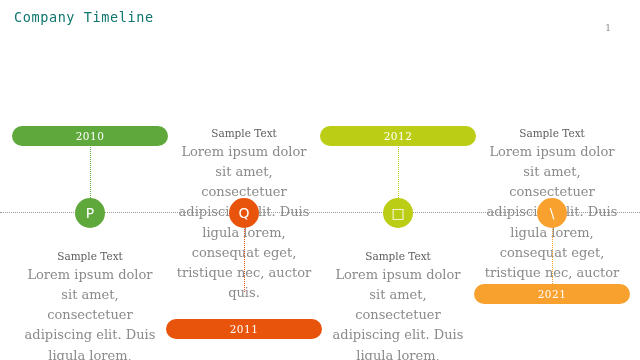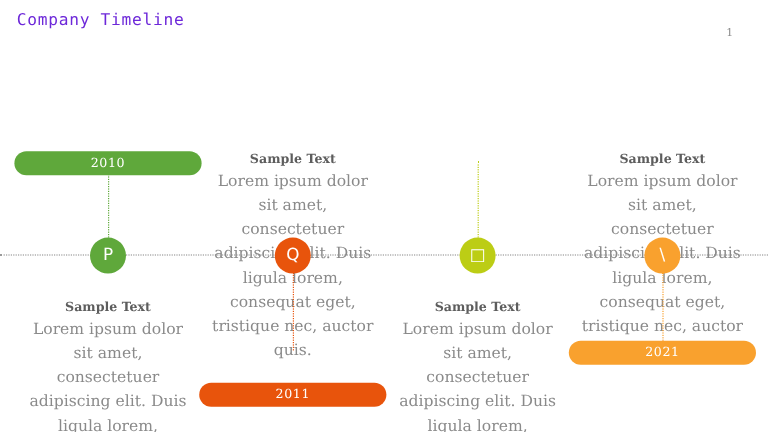--- a/index.html
+++ b/index.html
@@ -20,21 +20,21 @@
   }
 
   
   .page-title {
     position: absolute;
     left: 14px;
     top: 9px;
     font-family: "DejaVu Sans Mono", "Liberation Mono", monospace;
     font-size: 13.5px;
     letter-spacing: 0.6px;
-    color: #6d28d9;
+    color: #0f766e;
     white-space: nowrap;
   }
   .page-number {
     position: absolute;
     right: 29px;
     top: 23px;
     font-family: "DejaVu Serif", "Liberation Serif", serif;
     font-size: 9px;
     color: #8a8a8a;
   }
@@ -113,21 +113,21 @@
     left: 0;
     width: 160px;
     text-align: center;
     color: #7b7b7b;
   }
   .textblock.top    { top: 127px; }
   .textblock.bottom { top: 250px; }
   .tb-title {
     font-family: "DejaVu Serif", "Liberation Serif", serif;
     font-size: 10.5px;
-    font-weight: bold;
+    font-weight: normal;
     color: #5d5d5d;
     margin-bottom: 3px;
   }
   .tb-body {
     font-family: "DejaVu Serif", "Liberation Serif", serif;
     font-size: 13px;
     line-height: 1.55;
     color: #8a8a8a;
     padding: 0 8px;
   }
@@ -164,20 +164,21 @@
     <div class="circle" style="background: rgb(232, 84, 12);">
       <span>Q</span>
     </div>
     <div class="connector down" style="color: rgb(232, 84, 12);">
         <i></i>
       </div>
     <div class="pill bottom" style="background: rgb(232, 84, 12); margin-top: 35px;">2011</div>
   </div>
 
   <div class="node node-3">
+    <div class="pill top" style="background: rgb(188, 205, 21);">2012</div>
     <div class="connector up" style="color: rgb(188, 205, 21);">
         <i></i>
       </div>
     <div class="circle" style="background: rgb(188, 205, 21);">
       <span>□</span>
     </div>
     <div class="textblock bottom">
       <div class="tb-title">Sample Text</div>
       <div class="tb-body">Lorem ipsum dolor sit amet, consectetuer adipiscing elit. Duis ligula lorem, consequat eget, tristique nec, auctor quis.</div>
     </div>

